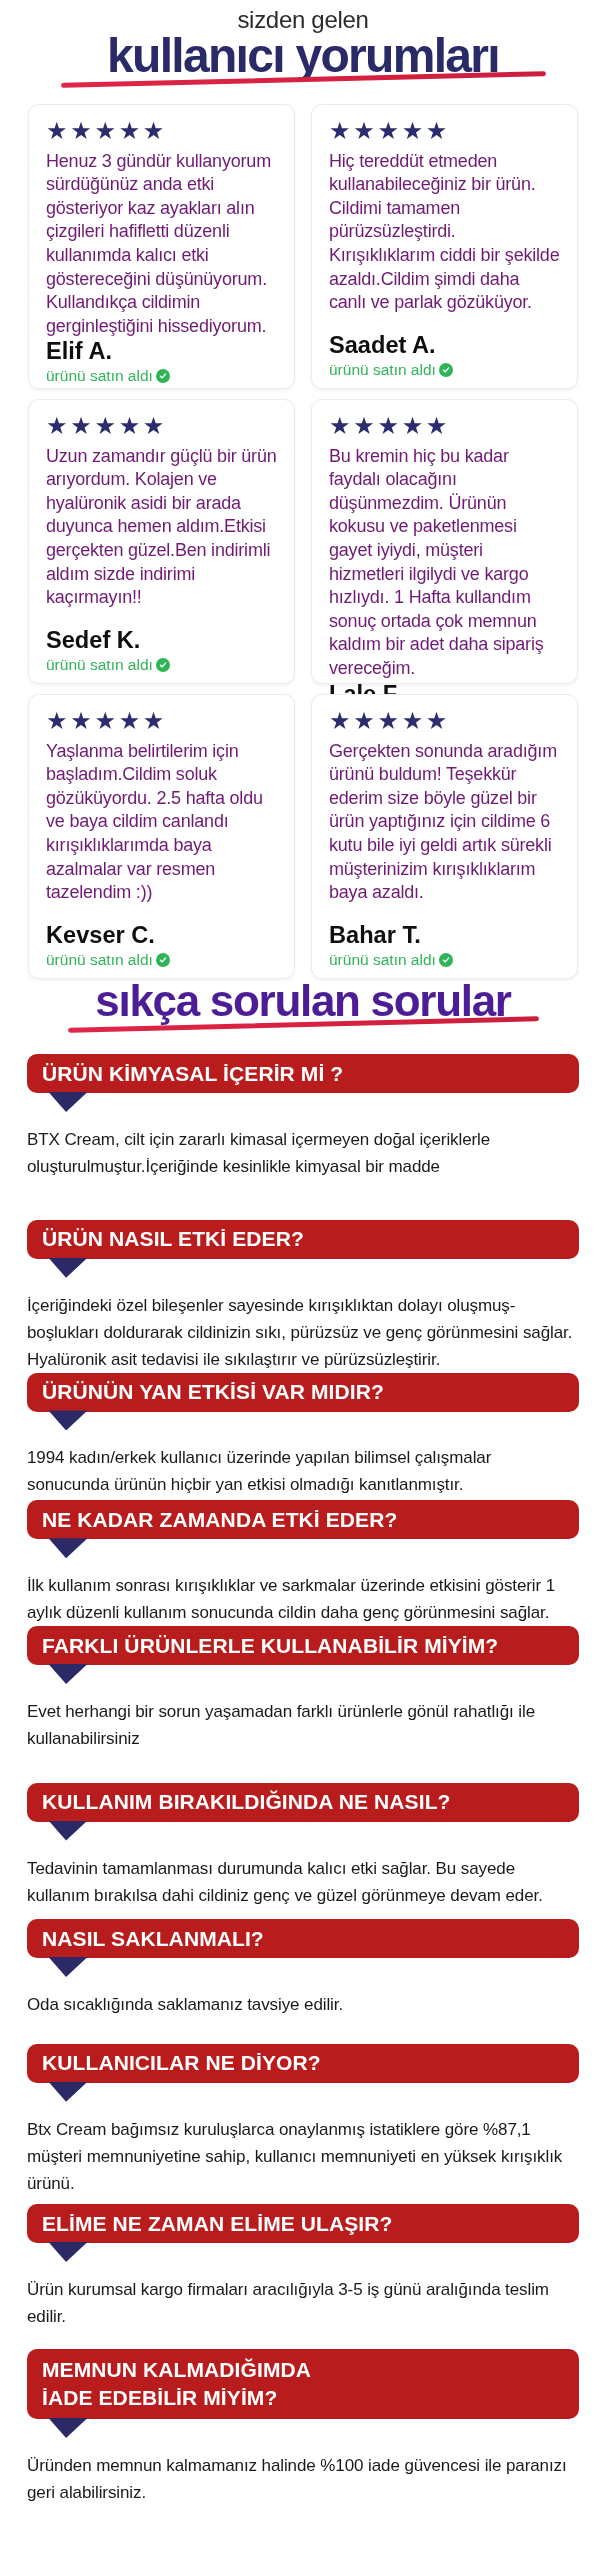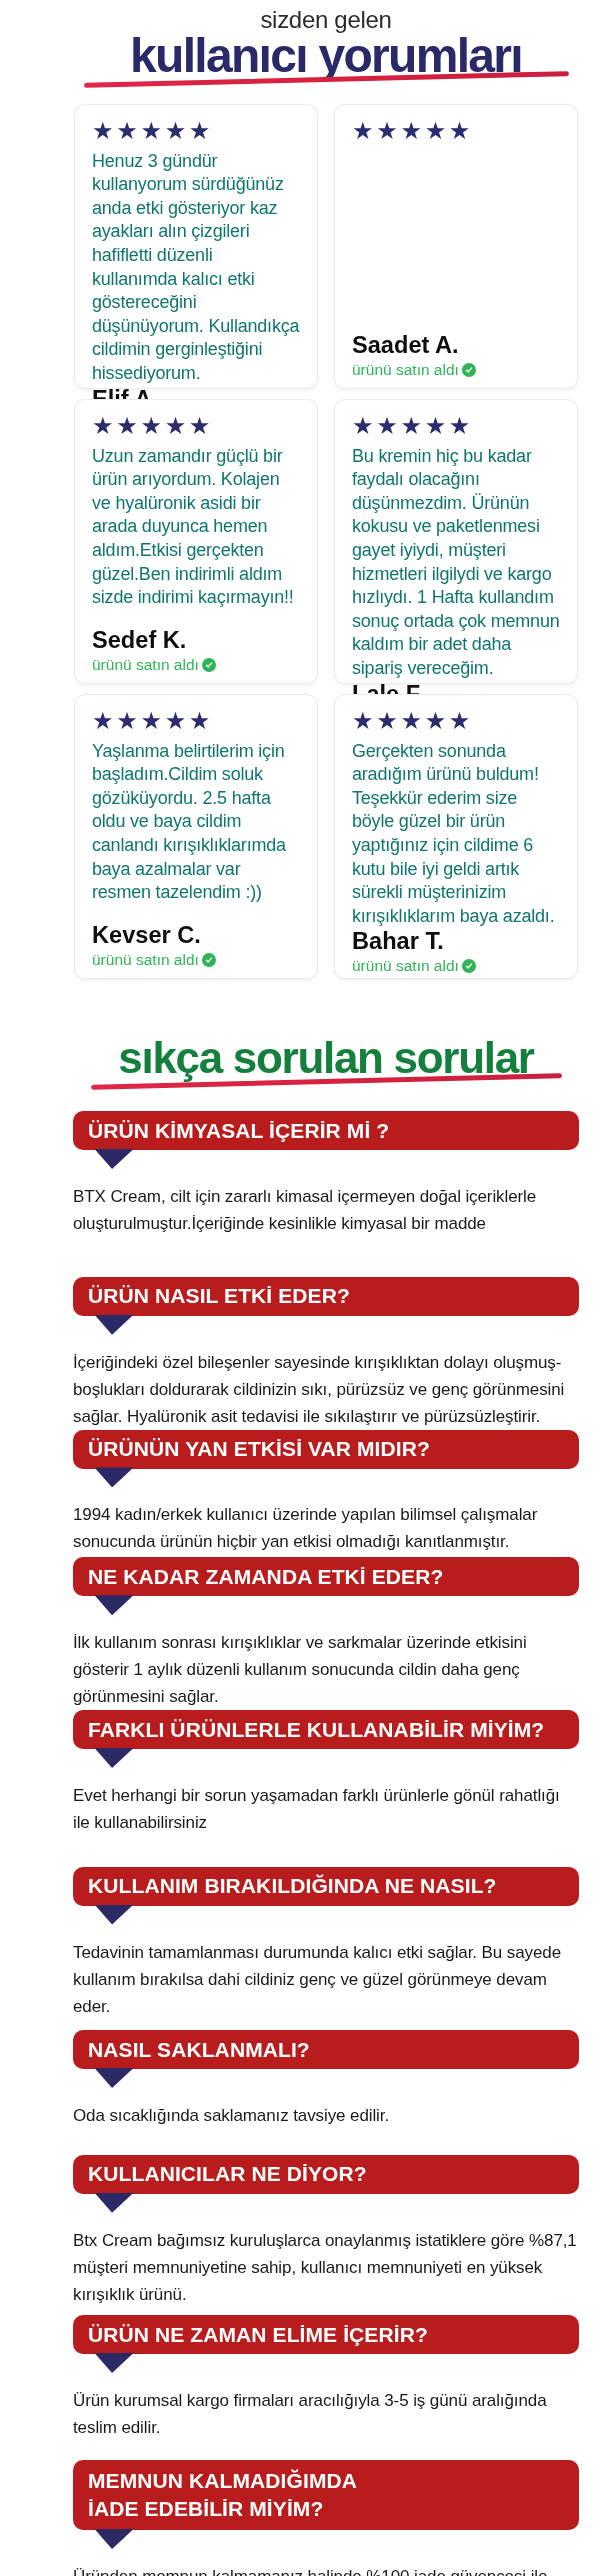--- a/index.html
+++ b/index.html
@@ -1,19 +1,19 @@
 <!DOCTYPE html>
 <html style="font-size:10.8px"><head>
 <meta charset="utf-8">
 <style>
   html,body { margin:0; padding:0; background:#ffffff; }
   .page {
     width:606px; height:2576px; margin:0; background:#ffffff;
     font-family:"Liberation Sans", sans-serif; overflow:hidden;
-    padding-top:5.4px; box-sizing:border-box; position:relative;padding-left:46px;
+    padding-top:5.4px; box-sizing:border-box; position:relative;
   }
 
   
   .eyebrow {
     text-align:center; font-size:24px; line-height:30px;
     color:#2b2b2b; font-weight:500; letter-spacing:-0.3px;
   }
   .main-title {
     text-align:center; font-size:48px; line-height:42px;
     color:#2a2a68; font-weight:bold; letter-spacing:-1.7px;
@@ -35,38 +35,38 @@
     background:#fff; border:0.7px solid #ebebeb; border-radius:10.8px;
     box-shadow:0 1.3px 3.4px rgba(0,0,0,0.05);
     padding:12px 17px 9.4px 17px; box-sizing:border-box;
     display:flex; flex-direction:column;
   }
   .stars {
     color:#2b2d6e; font-size:24px; line-height:27px; letter-spacing:2.7px;
   }
   .review-text {
     margin-top:5.4px; font-size:18px; line-height:23.6px;
-    color:#0f766e; letter-spacing:-0.2px;
+    color:#701a75; letter-spacing:-0.2px;
   }
   .reviewer { margin-top:auto; }
   .reviewer-name {
     font-size:23.6px; line-height:27px; font-weight:bold; color:#0f0f0f;
   }
   .verified { display:flex; align-items:center; gap:3px; margin-top:2px; height:17.5px; }
   .verified-label { font-size:15.5px; color:#2fb457; font-weight:500; }
   .check-icon {
     width:14px; height:14px; border-radius:50%; background:#2fb457;
     display:inline-flex; align-items:center; justify-content:center; flex:0 0 auto;
   }
   .check-icon svg { width:10px; height:10px; display:block; }
 
   
   .faq-title {
-    margin-top:57px; text-align:center; font-size:44px; line-height:44px;
-    color:#15803d; font-weight:bold; letter-spacing:-1.3px;
+    text-align:center; font-size:44px; line-height:44px;
+    color:#4c1d95; font-weight:bold; letter-spacing:-1.3px;
   }
   .faq-swoosh { width:471px; margin:-1.3px auto 0 auto; }
   .faq-list { margin-top:27px; padding:0 27px 16px 27px; }
   .faq-item { }
   .bubble {
     background:#b91c1c; border-radius:10px; min-height:39px;
     display:flex; align-items:center;
     padding:2.7px 13.5px 4px 15px; box-sizing:border-box;
   }
   .bubble-text {
@@ -106,20 +106,21 @@
               <svg viewBox="0 0 24 24">
                 <path d="M6 12.5l4 4 8-9" stroke="#fff" stroke-width="3.5" fill="none" stroke-linecap="round" stroke-linejoin="round"></path>
               </svg>
             </span>
         </div>
       </div>
     </div>
 
     <div class="card">
       <div class="stars">★★★★★</div>
+      <div class="review-text">Hiç tereddüt etmeden kullanabileceğiniz bir ürün. Cildimi tamamen pürüzsüzleştirdi. Kırışıklıklarım ciddi bir şekilde azaldı.Cildim şimdi daha canlı ve parlak gözüküyor.</div>
       <div class="reviewer">
         <div class="reviewer-name">Saadet A.</div>
         <div class="verified">
           <span class="verified-label">ürünü satın aldı</span>
           <span class="check-icon">
               <svg viewBox="0 0 24 24">
                 <path d="M6 12.5l4 4 8-9" stroke="#fff" stroke-width="3.5" fill="none" stroke-linecap="round" stroke-linejoin="round"></path>
               </svg>
             </span>
         </div>
@@ -256,21 +257,21 @@
     <div class="faq-item" style="margin-top:26px">
       <div class="bubble">
         <span class="bubble-text">KULLANICILAR NE DİYOR?</span>
       </div>
       <div class="tail"></div>
       <div class="answer">Btx Cream bağımsız kuruluşlarca onaylanmış istatiklere göre %87,1 müşteri memnuniyetine sahip, kullanıcı memnuniyeti en yüksek kırışıklık ürünü.</div>
     </div>
 
     <div class="faq-item" style="margin-top:7.4px">
       <div class="bubble">
-        <span class="bubble-text">ÜRÜN NE ZAMAN ELİME İÇERİR?</span>
+        <span class="bubble-text">ELİME NE ZAMAN ELİME ULAŞIR?</span>
       </div>
       <div class="tail"></div>
       <div class="answer">Ürün kurumsal kargo firmaları aracılığıyla 3-5 iş günü aralığında teslim edilir.</div>
     </div>
 
     <div class="faq-item" style="margin-top:19.5px">
       <div class="bubble bubble-tall">
         <span class="bubble-text">MEMNUN KALMADIĞIMDA İADE EDEBİLİR MİYİM?</span>
       </div>
       <div class="tail"></div>

